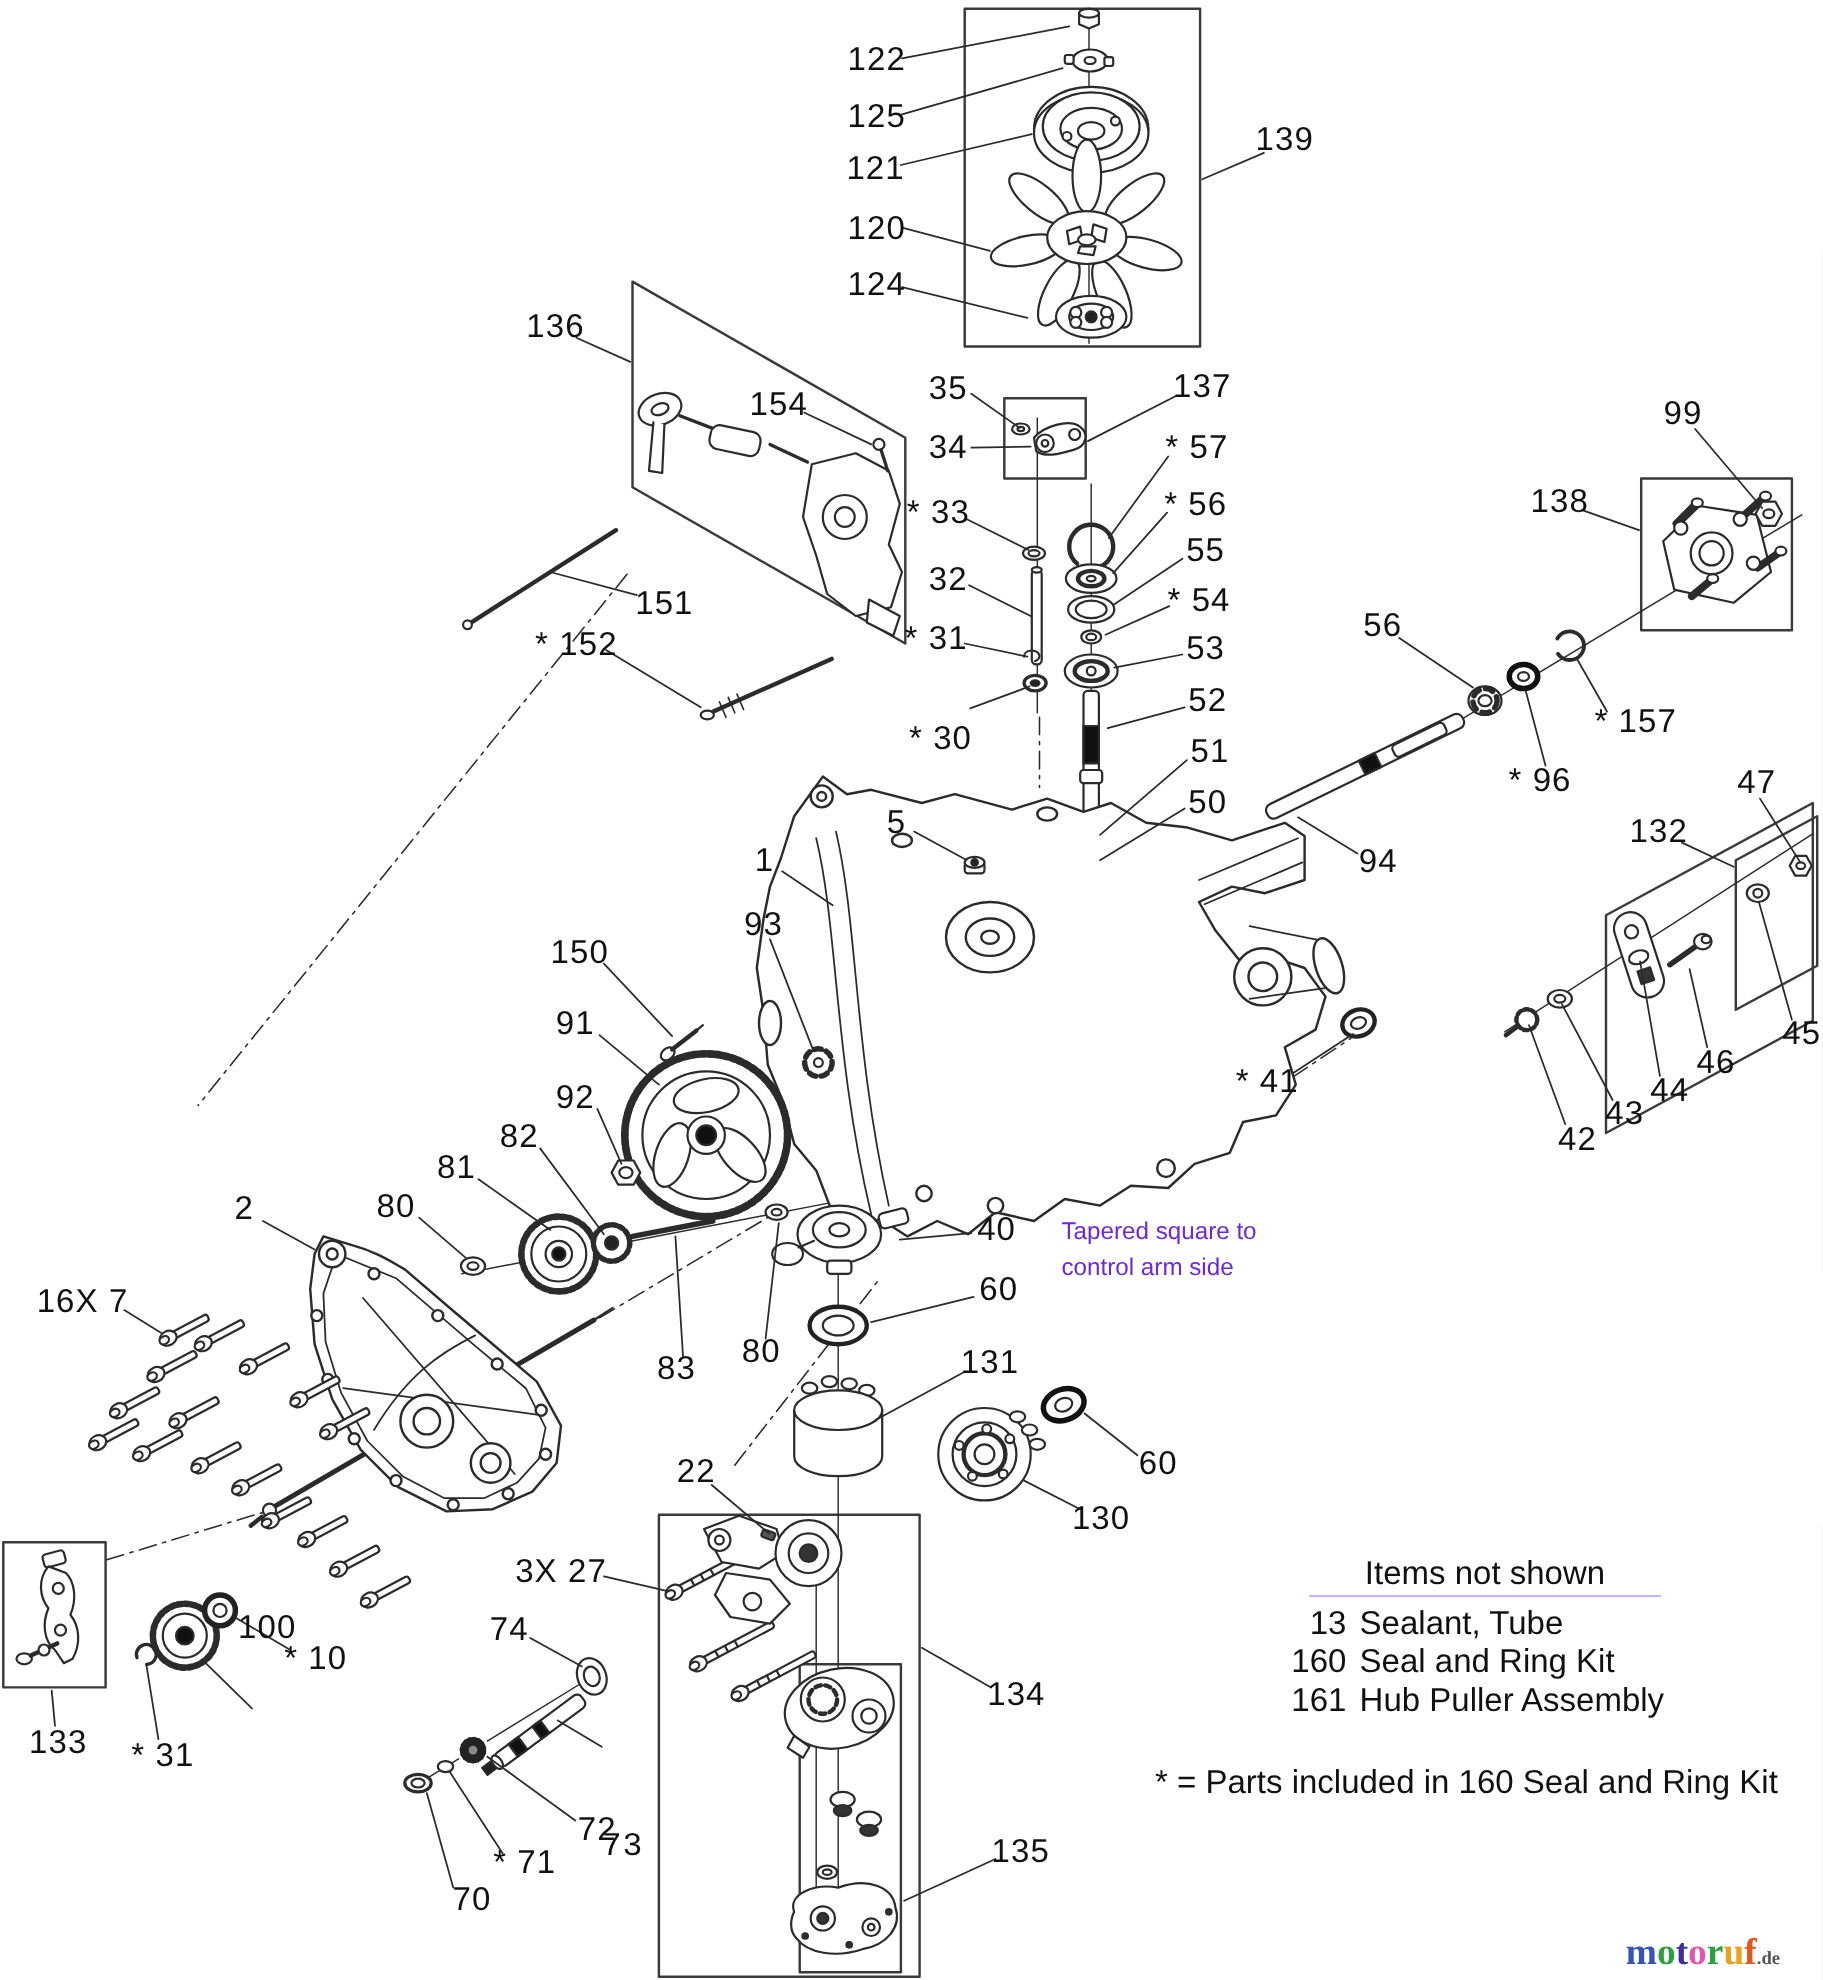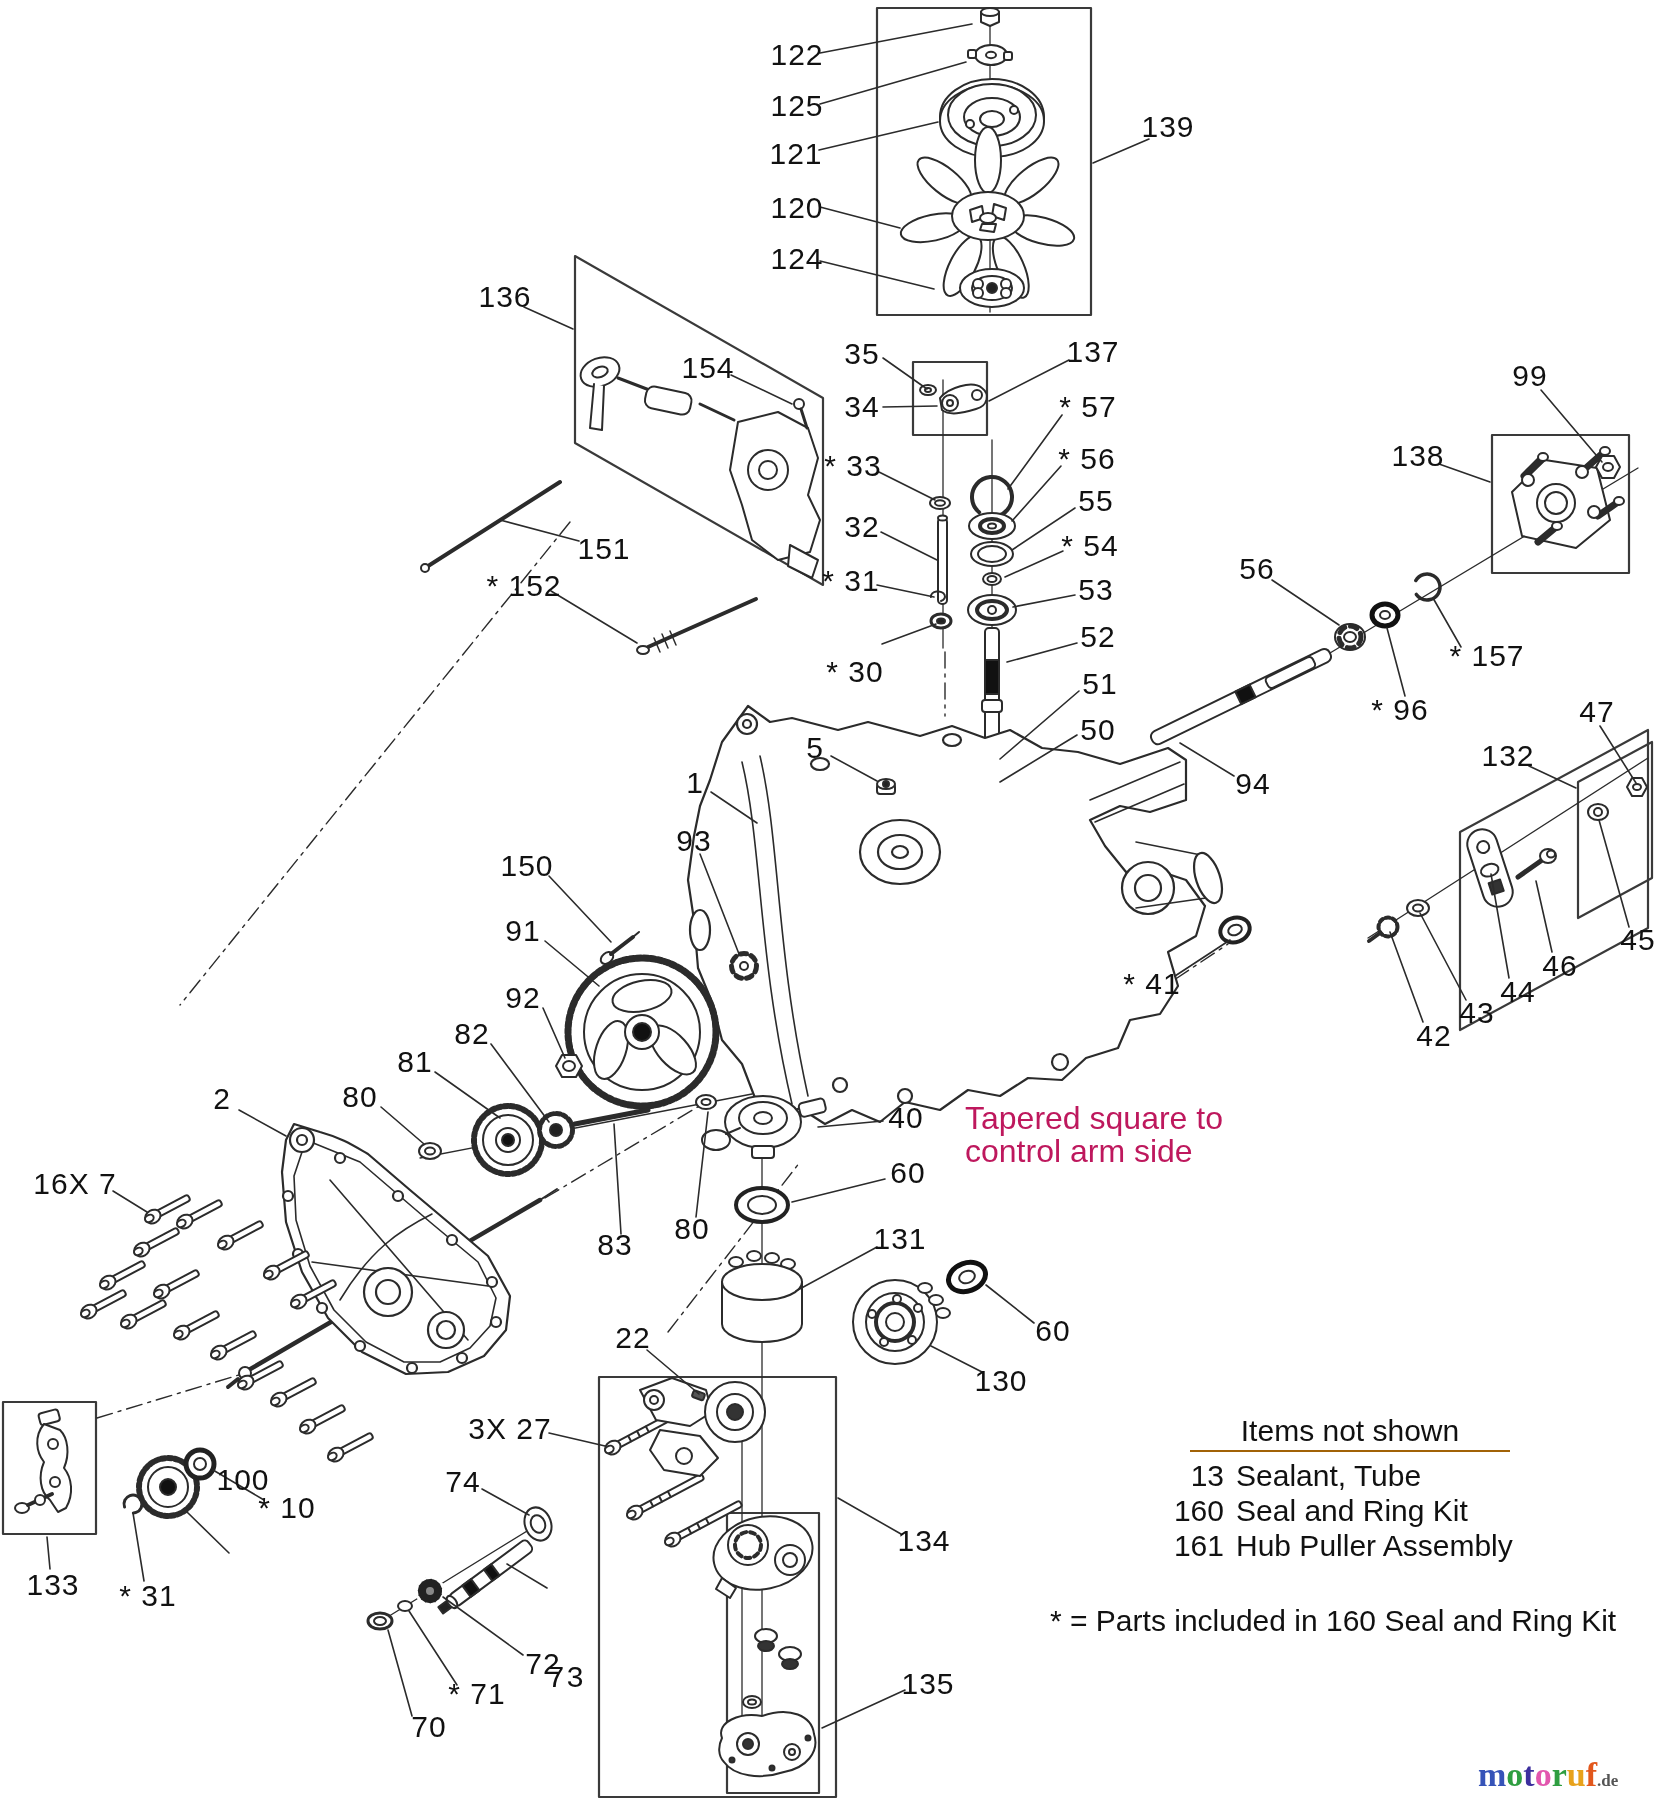--- a/index.html
+++ b/index.html
@@ -1,24 +1,24 @@
 <!DOCTYPE html>
 <html><head>
 <meta charset="utf-8">
 <style>
   html,body{margin:0;padding:0;background:#e8e8e8;}
   #page{position:relative;width:1657px;height:1800px;background:#ffffff;overflow:hidden;
         font-family:"Liberation Sans",sans-serif;}
   #art{position:absolute;left:0;top:0;}
   .callout{position:absolute;transform:translate(-50%,-50%);font-size:30px;color:#111;
            white-space:nowrap;letter-spacing:1px;}
-  .note{position:absolute;font-size:32px;line-height:33px;color:#be185d;white-space:nowrap;}
+  .note{position:absolute;font-size:22px;line-height:33px;color:#6d28d9;white-space:nowrap;}
   #items-block{position:absolute;left:1150px;top:1414px;width:390px;color:#111;}
   #items-title{display:block;text-align:center;font-size:30px;padding:0 4px 2px 4px;
-               border-bottom:2px solid #a16207;margin:0 30px 6px 40px;}
+               border-bottom:2px solid #c4b5fd;margin:0 30px 6px 40px;}
   .inb-row{display:flex;font-size:30px;line-height:35px;}
   .inb-num{width:74px;text-align:right;margin-right:12px;flex:none;}
   .inb-name{text-align:left;}
   #footnote{position:absolute;left:1050px;top:1604px;font-size:30px;color:#111;white-space:nowrap;}
   #logo{position:absolute;left:1478px;top:1756px;font-family:"Liberation Serif",serif;
         font-weight:bold;font-size:34px;white-space:nowrap;}
   #logo .dom{font-size:17px;font-weight:bold;}
 </style>
 </head>
 <body>

